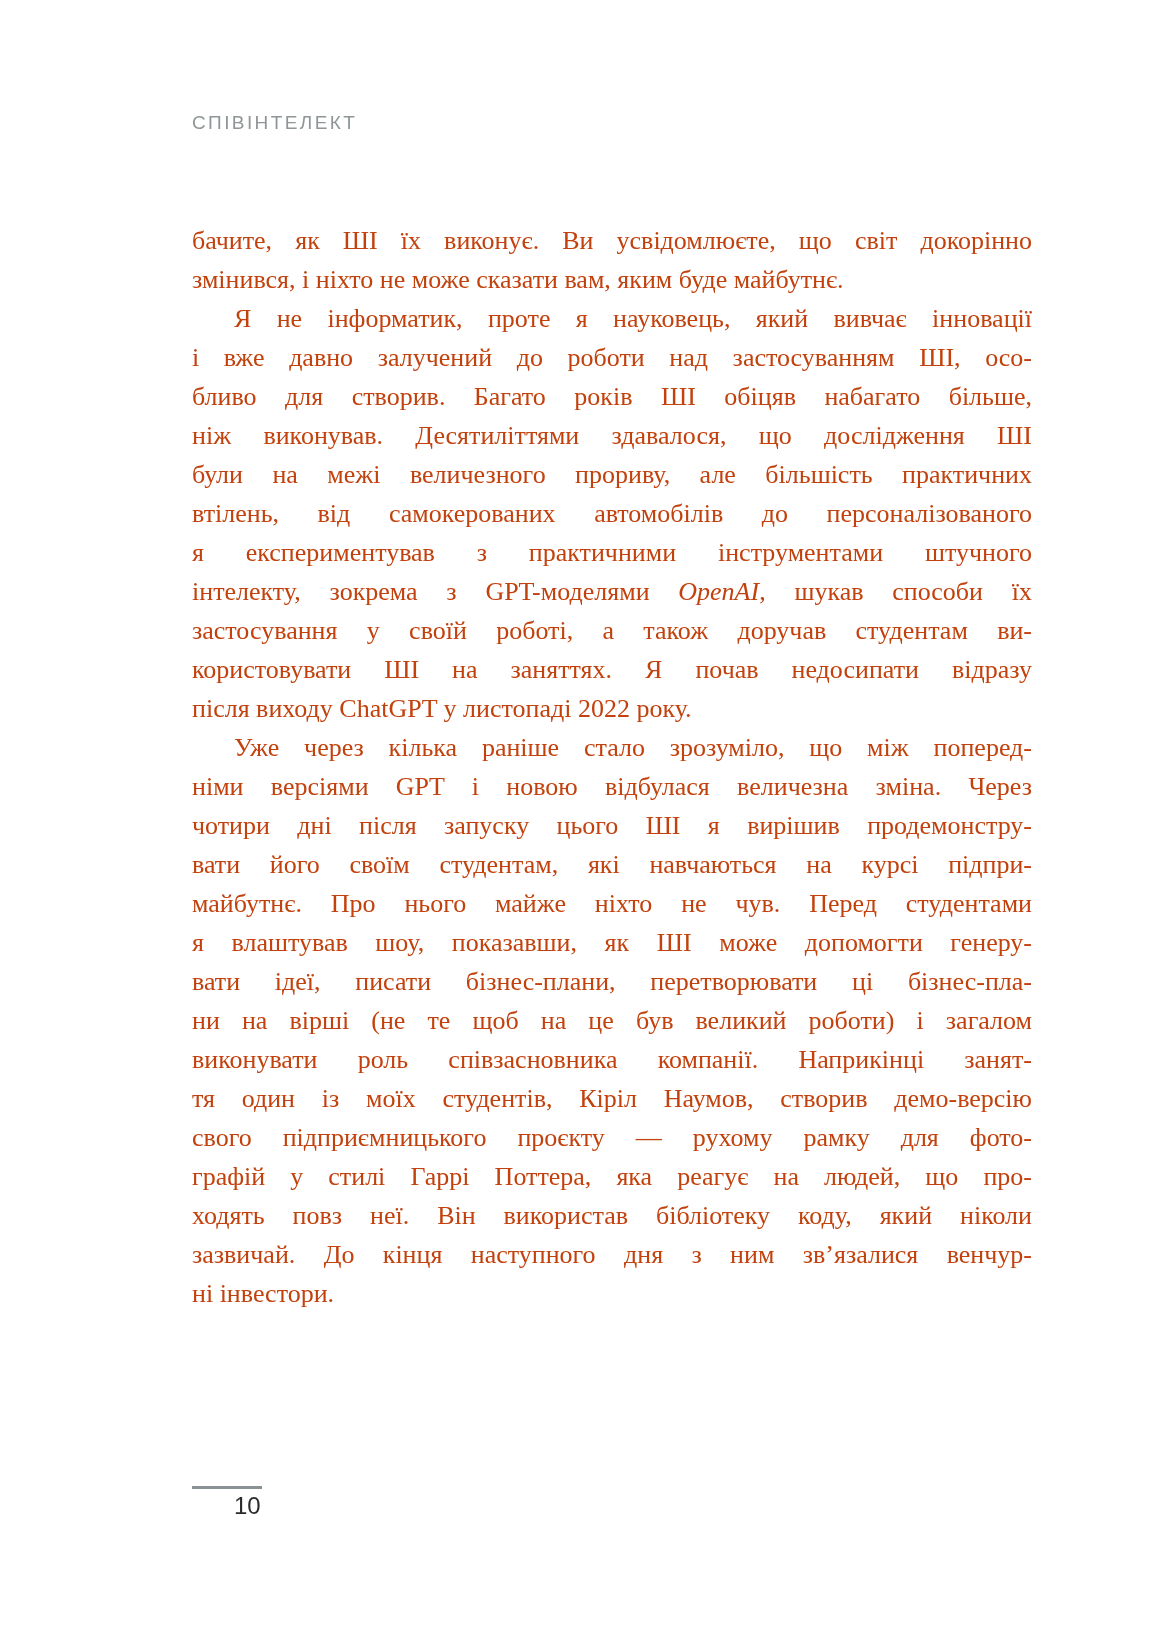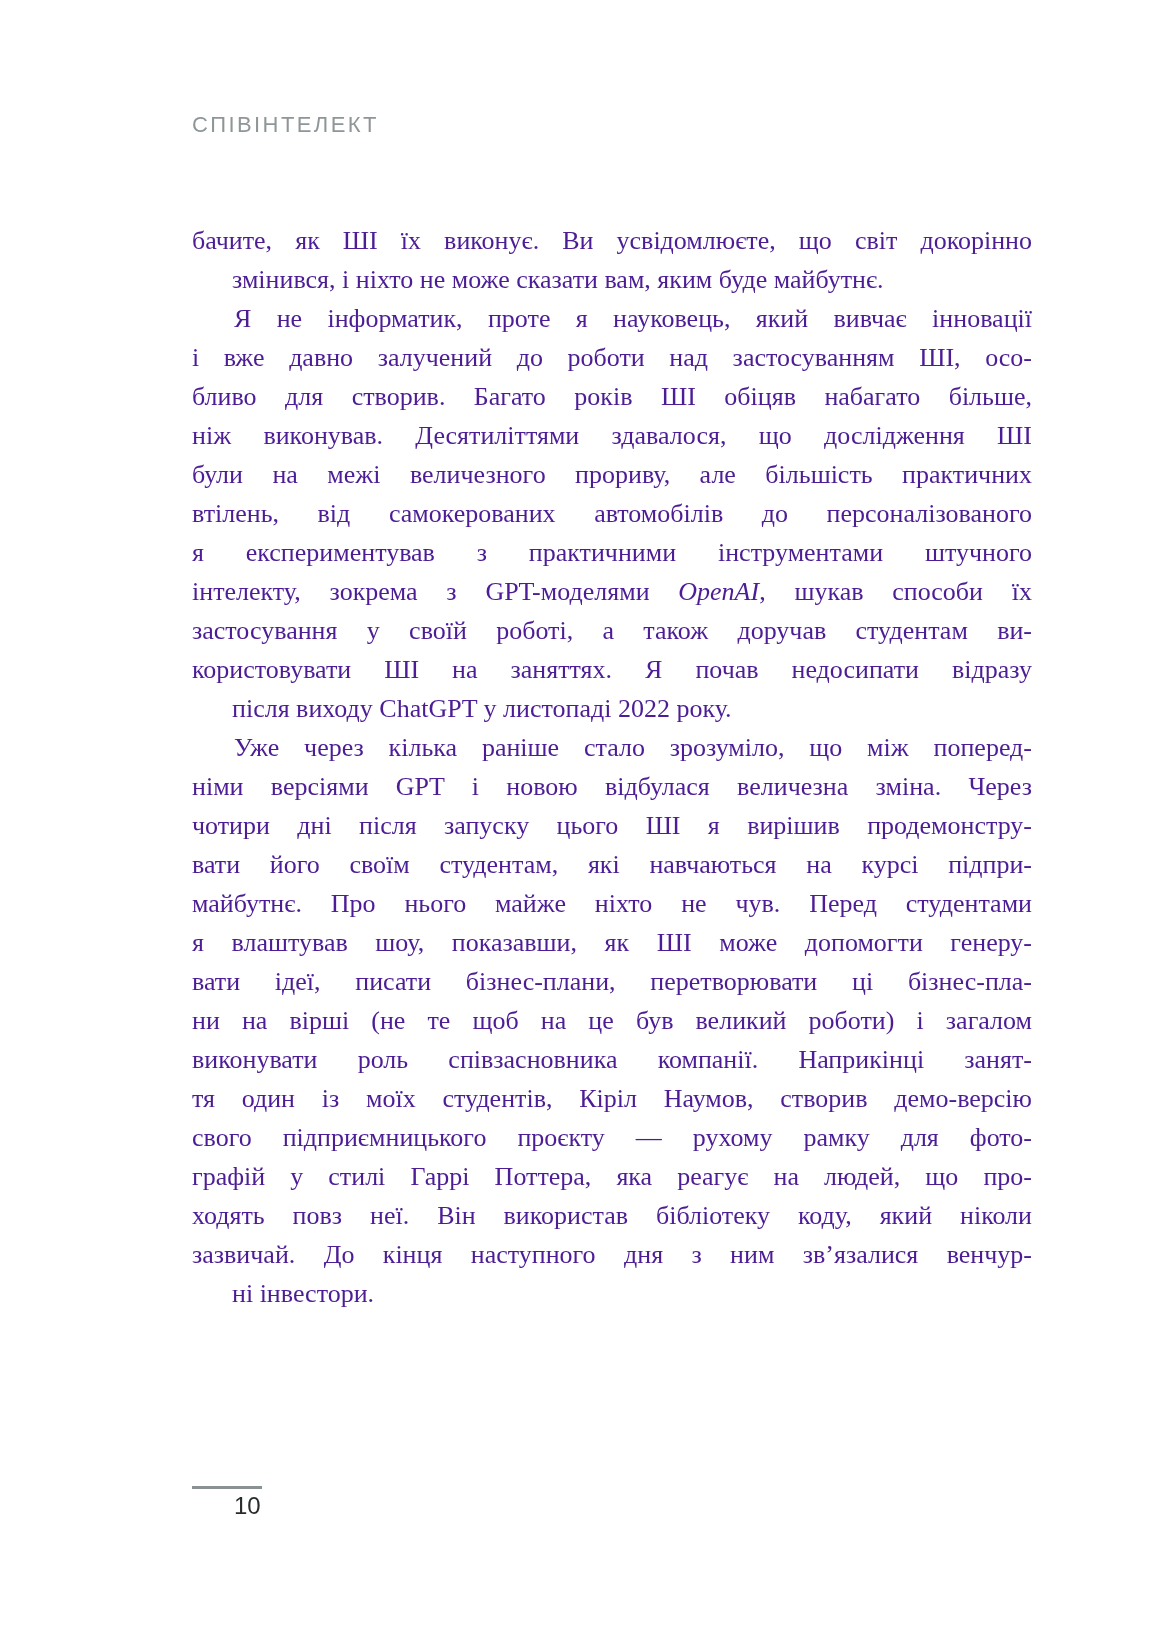--- a/index.html
+++ b/index.html
@@ -12,46 +12,45 @@
     width: 1166px;
     height: 1630px;
     background: #ffffff;
     overflow: hidden;
   }
   .running-header {
     position: absolute;
     left: 192px;
     top: 112px;
     font-family: "Liberation Sans", sans-serif;
-    font-size: 22px;
+    font-size: 19px;
     font-weight: 400;
     letter-spacing: 2.4px;
     color: #8f9698;
   }
   .text-block {
     position: absolute;
     left: 192px;
     top: 221px;
     width: 840px;
     font-family: "Liberation Serif", serif;
-    color: #4c1d95;
+    color: #c2410c;
   }
   .line {
     font-size: 26px;
     line-height: 39px;
     text-align: justify;
     text-align-last: justify;
     white-space: normal;
   }
   .line.indent {
     padding-left: 42px;
   }
   .line.para-end {
     text-align-last: left;
-    margin-left: 40px;
   }
   .italic {
     font-style: italic;
   }
   .footer-rule {
     position: absolute;
     left: 192px;
     top: 1486px;
     width: 70px;
     height: 3px;

